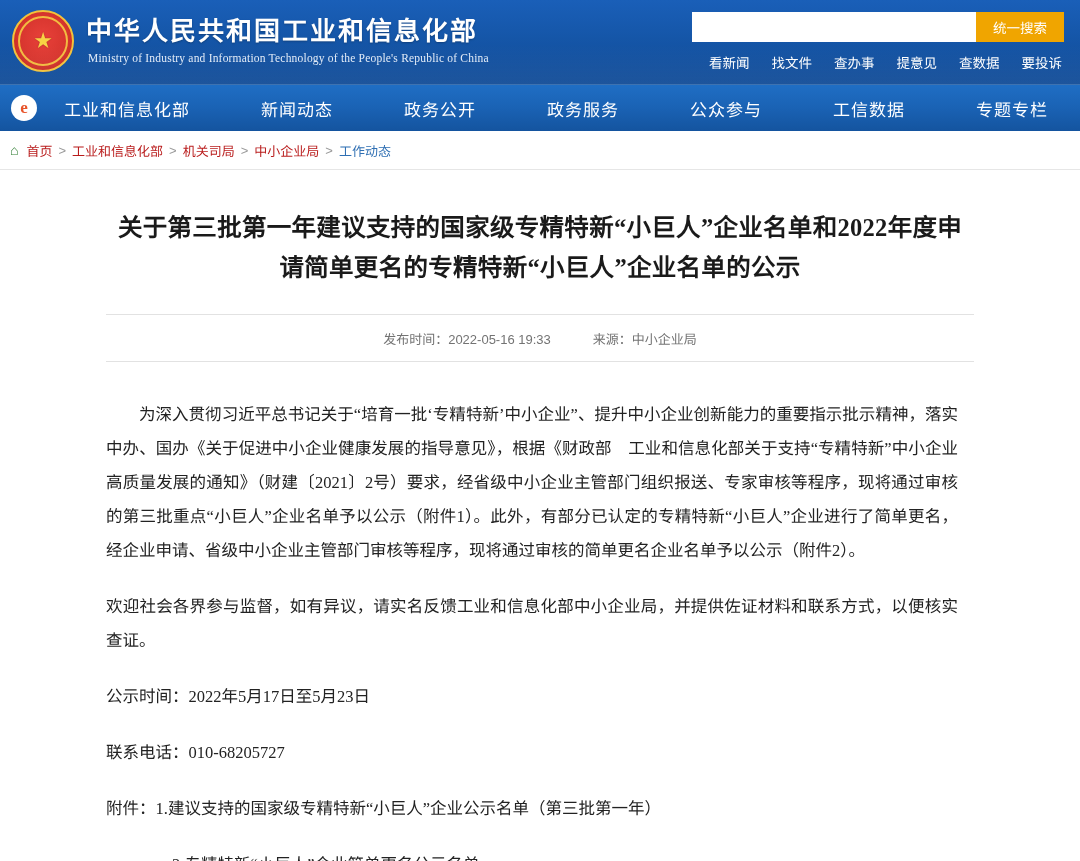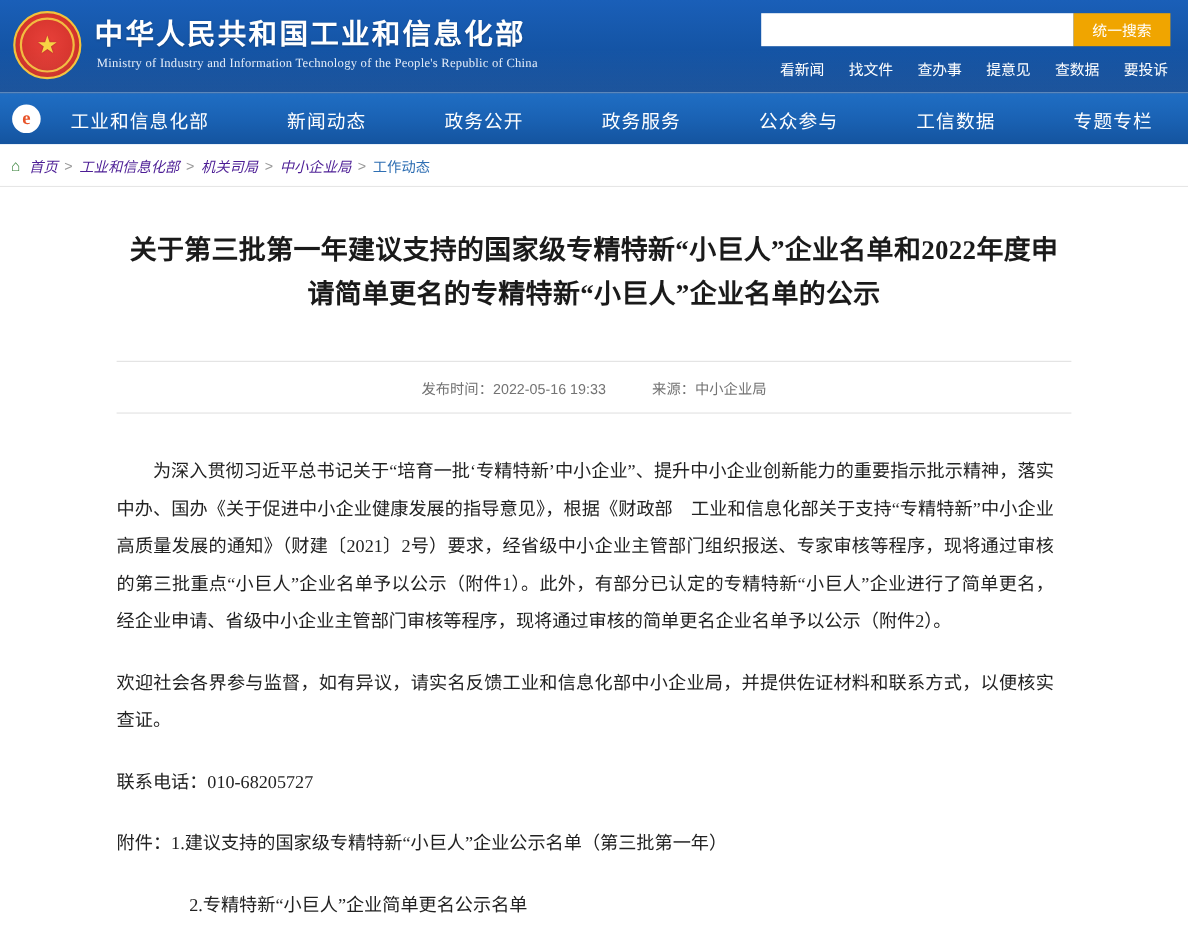--- a/index.html
+++ b/index.html
@@ -182,42 +182,41 @@
     color: #3b7bbf;
     border-bottom: 1px solid #e6e6e6;
   }
   .crumb .home-icon {
     color: #2f7d32;
     font-size: 14px;
     line-height: 1;
     margin-right: 2px;
   }
   .crumb a {
-    color: #4c1d95;
+    color: #b91c1c;
     text-decoration: none;
-    font-style: italic;
   }
   .crumb .sep { color: #999; }
   .crumb .cur { color: #2f6fb3; }
 
   
   .article {
     width: 868px;
     margin: 0 auto;
     padding-top: 38px;
   }
   .doc-title {
     font-family: "Liberation Serif", "DejaVu Serif", serif;
     font-size: 24.5px;
     font-weight: bold;
     color: #1a1a1a;
     text-align: center;
     line-height: 40px;
     letter-spacing: 0.3px;
-    margin: 0 0 40px 0;
+    margin: 0 0 26px 0;
   }
   .meta-divider {
     border-top: 1px solid #e2e2e2;
     margin: 0 0 0 0;
   }
   .meta {
     height: 46px;
     display: flex;
     align-items: center;
     justify-content: center;
@@ -304,19 +303,20 @@
     <div class="meta-divider"></div>
     <div class="meta">
       <span>发布时间：2022-05-16 19:33</span>
       <span>来源：中小企业局</span>
     </div>
     <div class="meta-divider2"></div>
 
     <div class="body">
       <p class="indent">为深入贯彻习近平总书记关于“培育一批‘专精特新’中小企业”、提升中小企业创新能力的重要指示批示精神，落实中办、国办《关于促进中小企业健康发展的指导意见》，根据《财政部　工业和信息化部关于支持“专精特新”中小企业高质量发展的通知》（财建〔2021〕2号）要求，经省级中小企业主管部门组织报送、专家审核等程序，现将通过审核的第三批重点“小巨人”企业名单予以公示（附件1）。此外，有部分已认定的专精特新“小巨人”企业进行了简单更名，经企业申请、省级中小企业主管部门审核等程序，现将通过审核的简单更名企业名单予以公示（附件2）。</p>
       <p>欢迎社会各界参与监督，如有异议，请实名反馈工业和信息化部中小企业局，并提供佐证材料和联系方式，以便核实查证。</p>
+      <p>公示时间：2022年5月17日至5月23日</p>
       <p>联系电话：010-68205727</p>
       <p>附件：1.建议支持的国家级专精特新“小巨人”企业公示名单（第三批第一年）</p>
       <p class="sub">2.专精特新“小巨人”企业简单更名公示名单</p>
     </div>
   </div>
 
 </div>
 
 </body></html>

